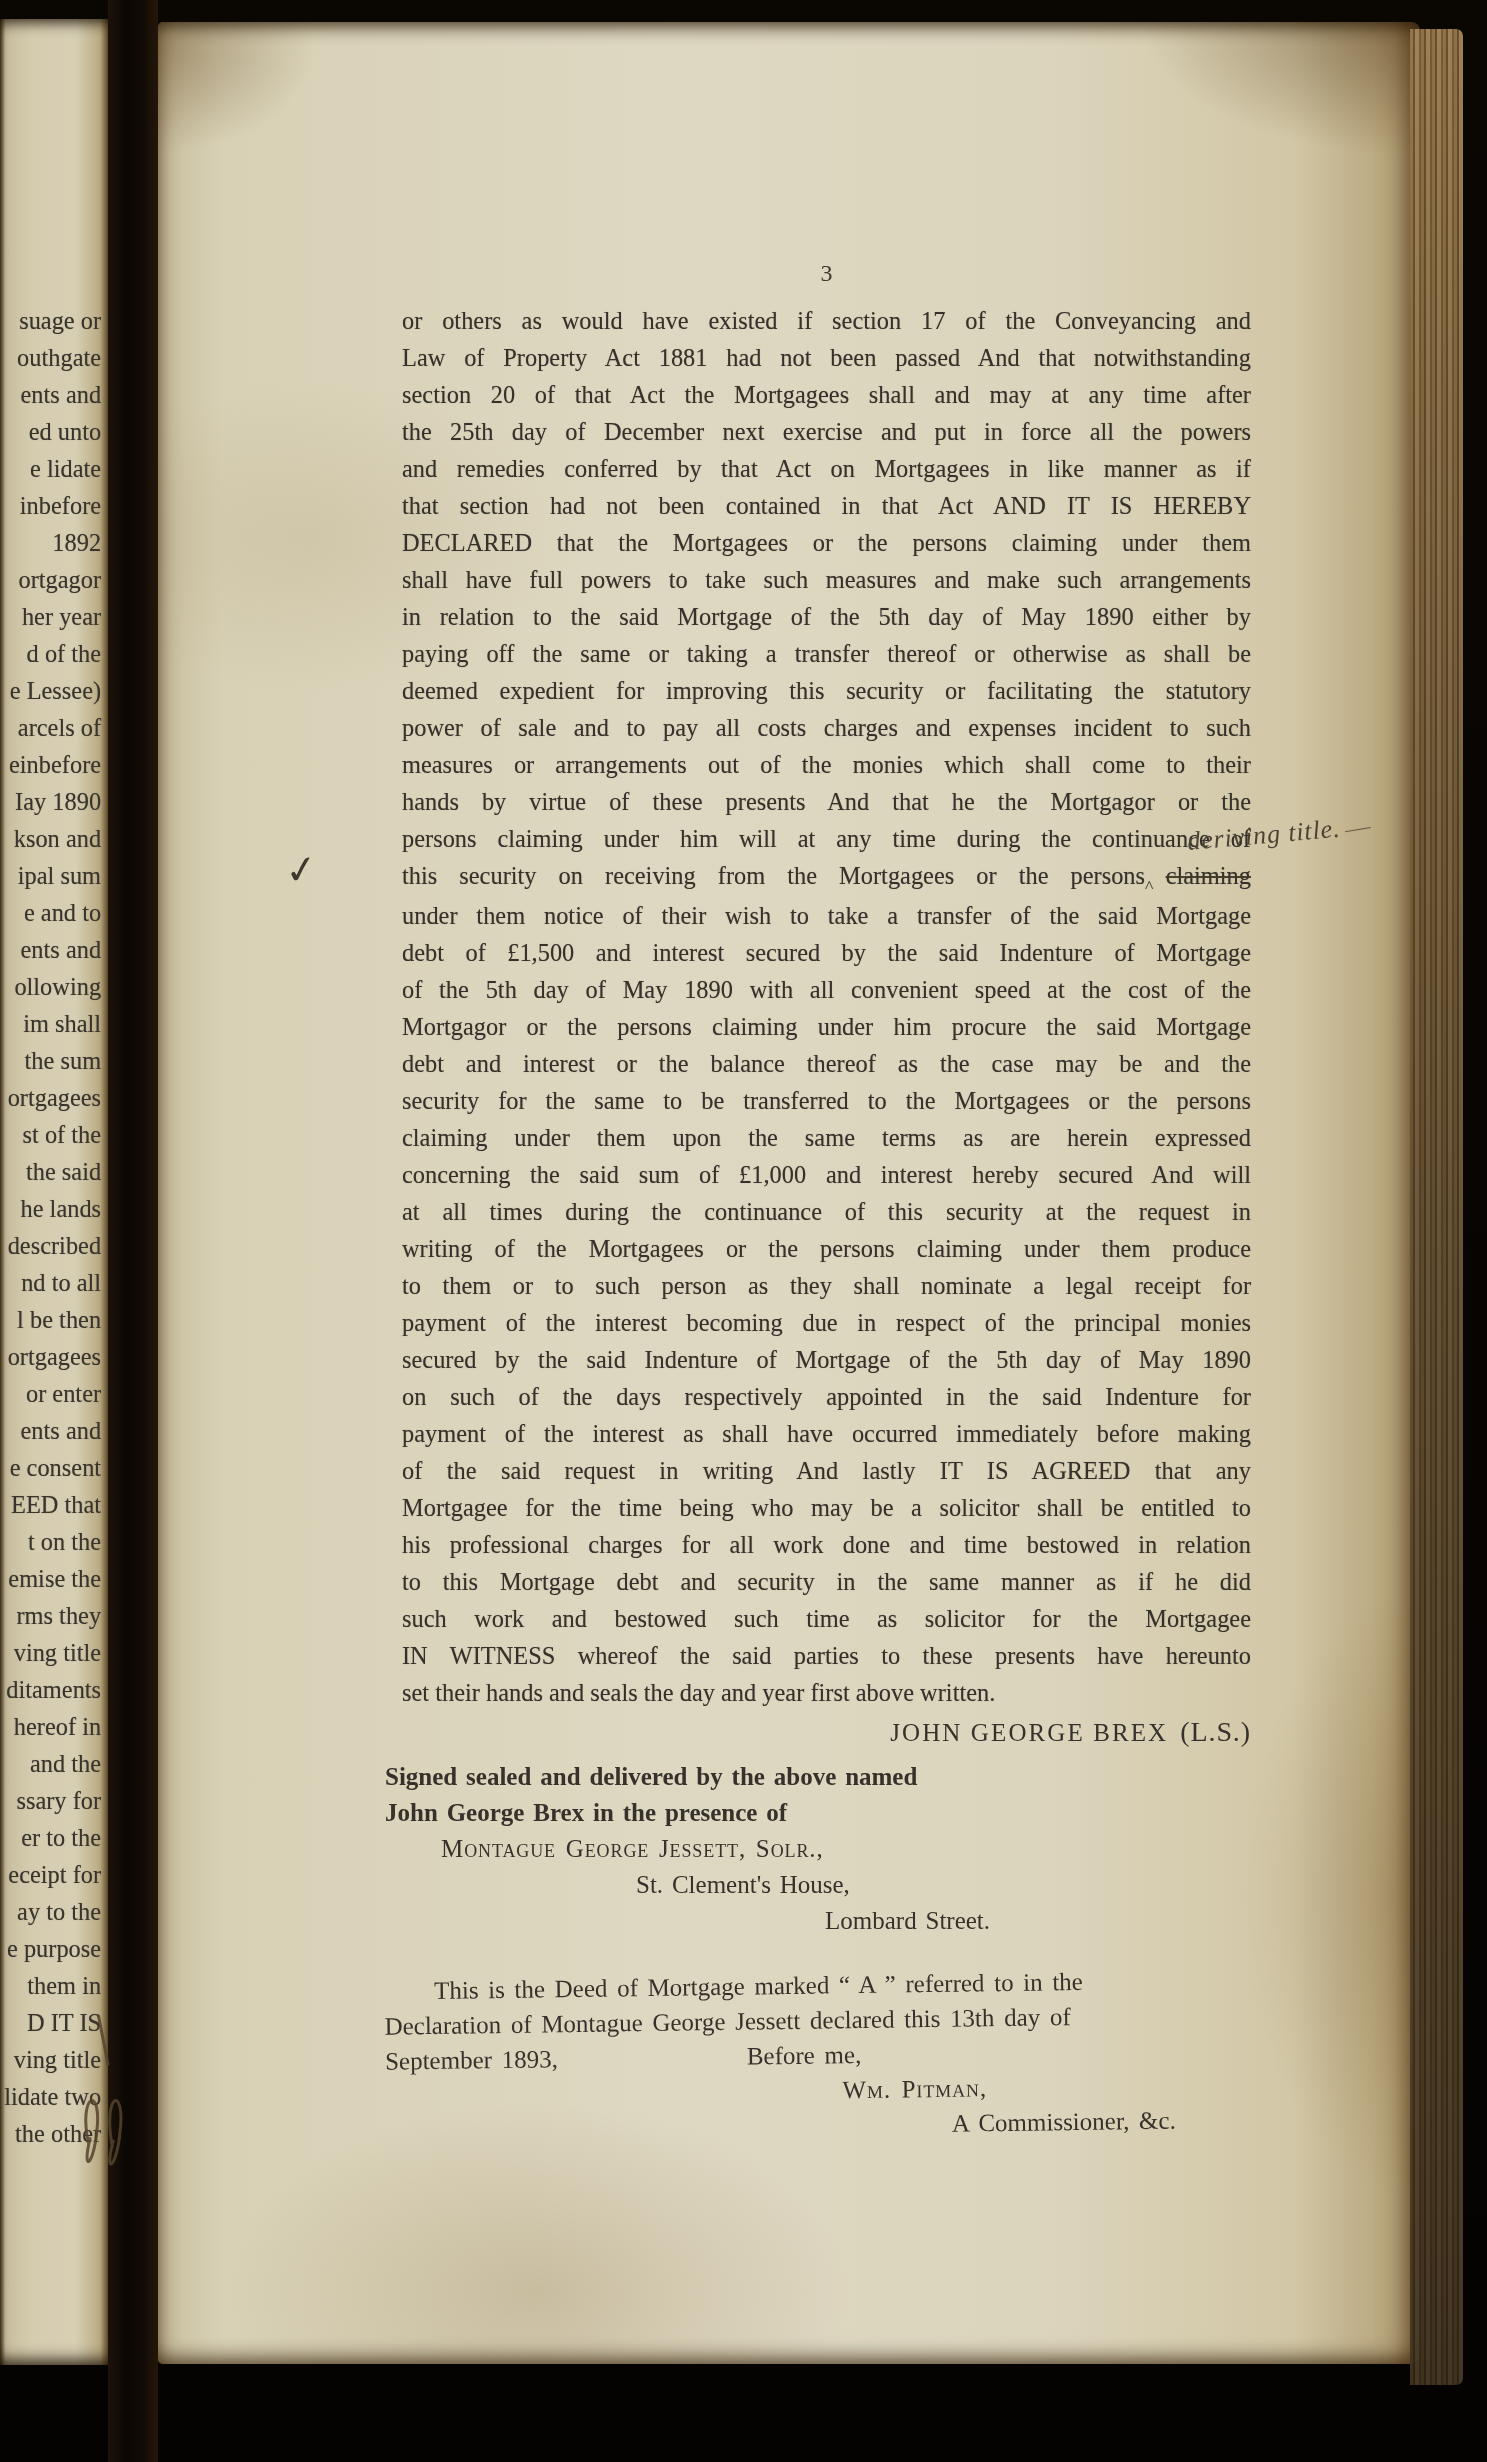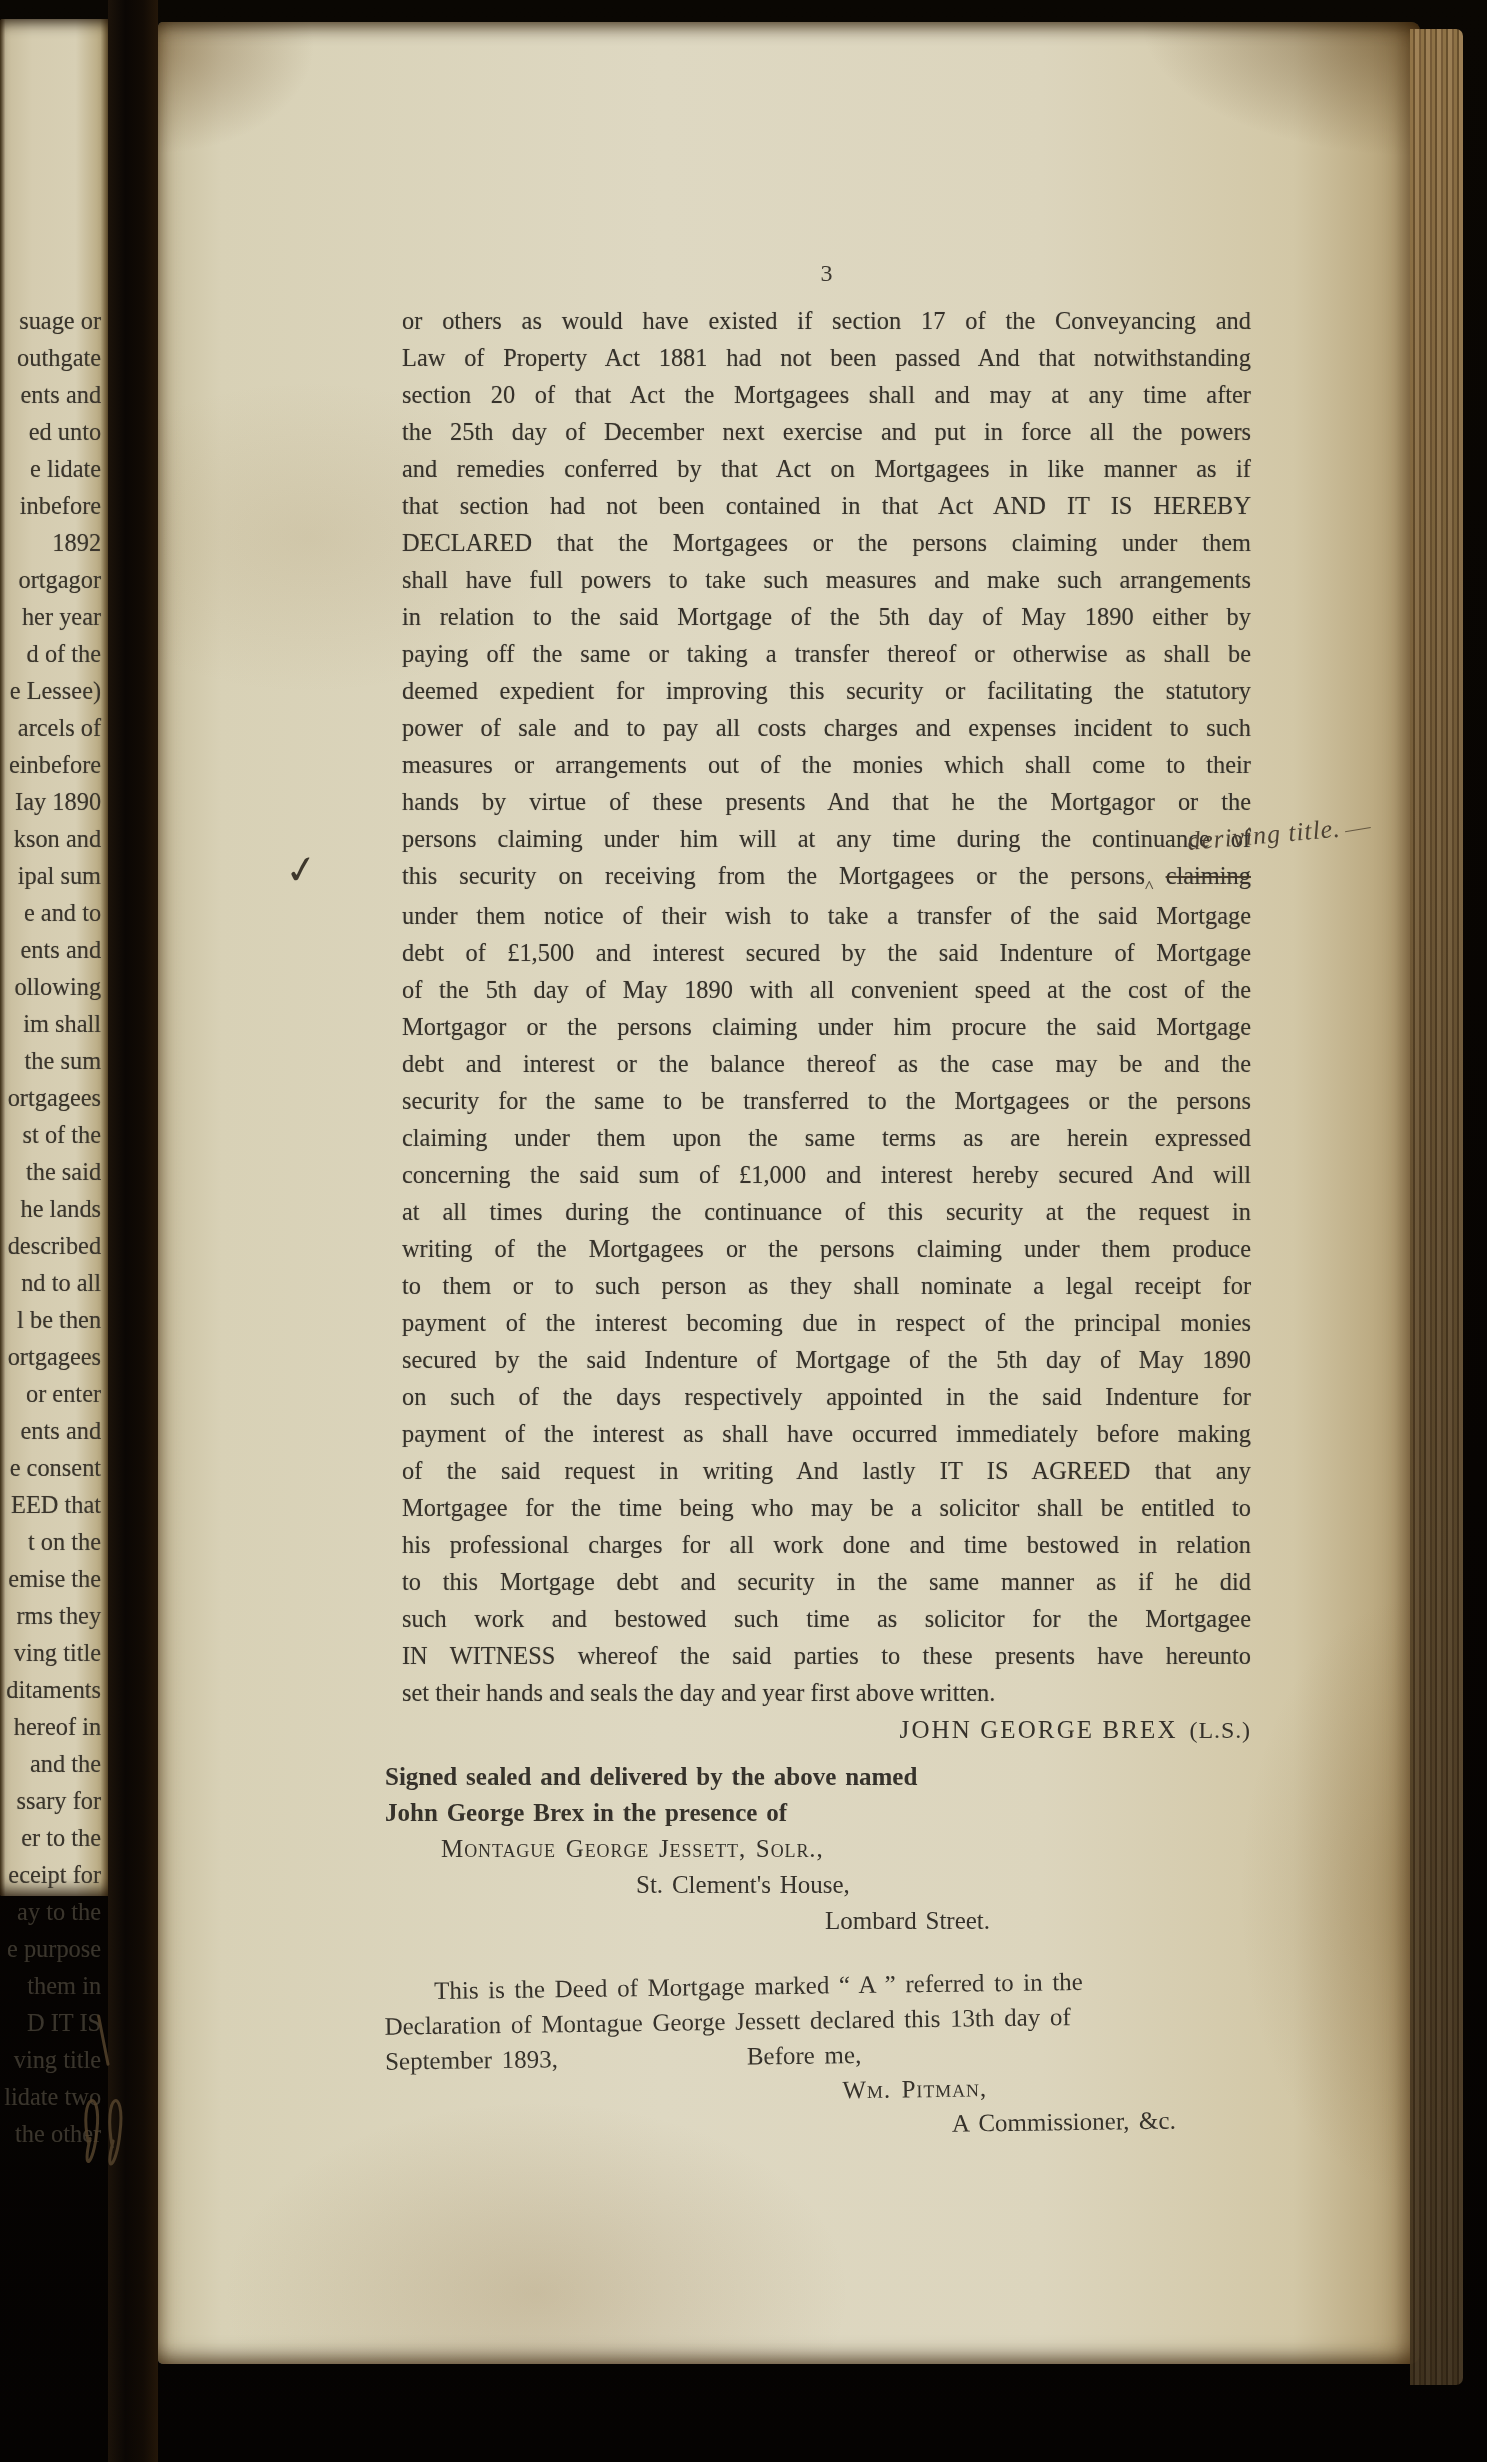--- a/index.html
+++ b/index.html
@@ -4,21 +4,21 @@
 <style>
   * { margin:0; padding:0; box-sizing:border-box; }
   html,body { background:#000; }
   .scene {
     position:relative; width:1488px; height:2462px; overflow:hidden;
     background:linear-gradient(180deg,#0a0703 0%,#070402 60%,#050302 100%);
     font-family:"Liberation Serif","DejaVu Serif",serif; color:#36322b;
   }
   
   .left-page {
-    position:absolute; left:0; top:19px; width:108px; height:1877px;
+    position:absolute; left:0; top:19px; width:108px; height:2346px;
     background:linear-gradient(90deg,#4a3a20 0%,#c8bd9d 5%,#d5ccb0 30%,#d7cfb4 70%,#b9aa82 93%,#75603a 100%);
     box-shadow:inset 0 10.3px 13.7px -6.9px rgba(30,18,5,.9), inset 0 -12px 15.4px -6.9px rgba(30,18,5,.9);
     border-radius:2.6px 0 0 2.6px;
   }
   .fragments {
     position:absolute; top:283px; left:0; right:6.9px; text-align:right;
     font-size:24.4px; line-height:37px; color:#3a352c; white-space:nowrap;
     text-shadow:0 0 0.9px rgba(58,53,44,.45);
   }
   .gutter {
@@ -75,21 +75,21 @@
   .annotation::after {
     content:""; display:inline-block; width:26px; margin-left:4.3px; vertical-align:middle;
     border-top:1.7px solid rgba(70,58,42,.75); transform:rotate(-4deg);
   }
   .checkmark {
     position:absolute; left:127px; top:825px; font-size:39px; color:#3e382d;
     transform:rotate(-8deg); font-family:"DejaVu Sans",sans-serif;
   }
   .signature { position:absolute; top:1694px; left:244px; width:849px; text-align:right; font-size:25px; }
   .signature .name { letter-spacing:2.1px; }
-  .signature .seal { font-size:24px; margin-left:12px; letter-spacing:0.9px;margin-top:24px; }
+  .signature .seal { font-size:28px; margin-left:12px; letter-spacing:0.9px;margin-top:24px; }
   .attestation { position:absolute; top:1737px; left:0; width:1262px; font-size:25px; line-height:36px; word-spacing:2.6px; }
   .att-l1, .att-l2 { padding-left:227px;font-weight:bold; }
   .att-witness { padding-left:283px; }
   .att-a1 { padding-left:478px; }
   .att-a2 { padding-left:596px; }
   .att-a3 { padding-left:667px; }
   .sc { font-variant:small-caps; letter-spacing:0.9px; }
   .jurat {
     position:absolute; top:1946px; left:0; width:1262px; font-size:25px; line-height:35px;
     word-spacing:3.4px; transform:rotate(-0.8deg);

